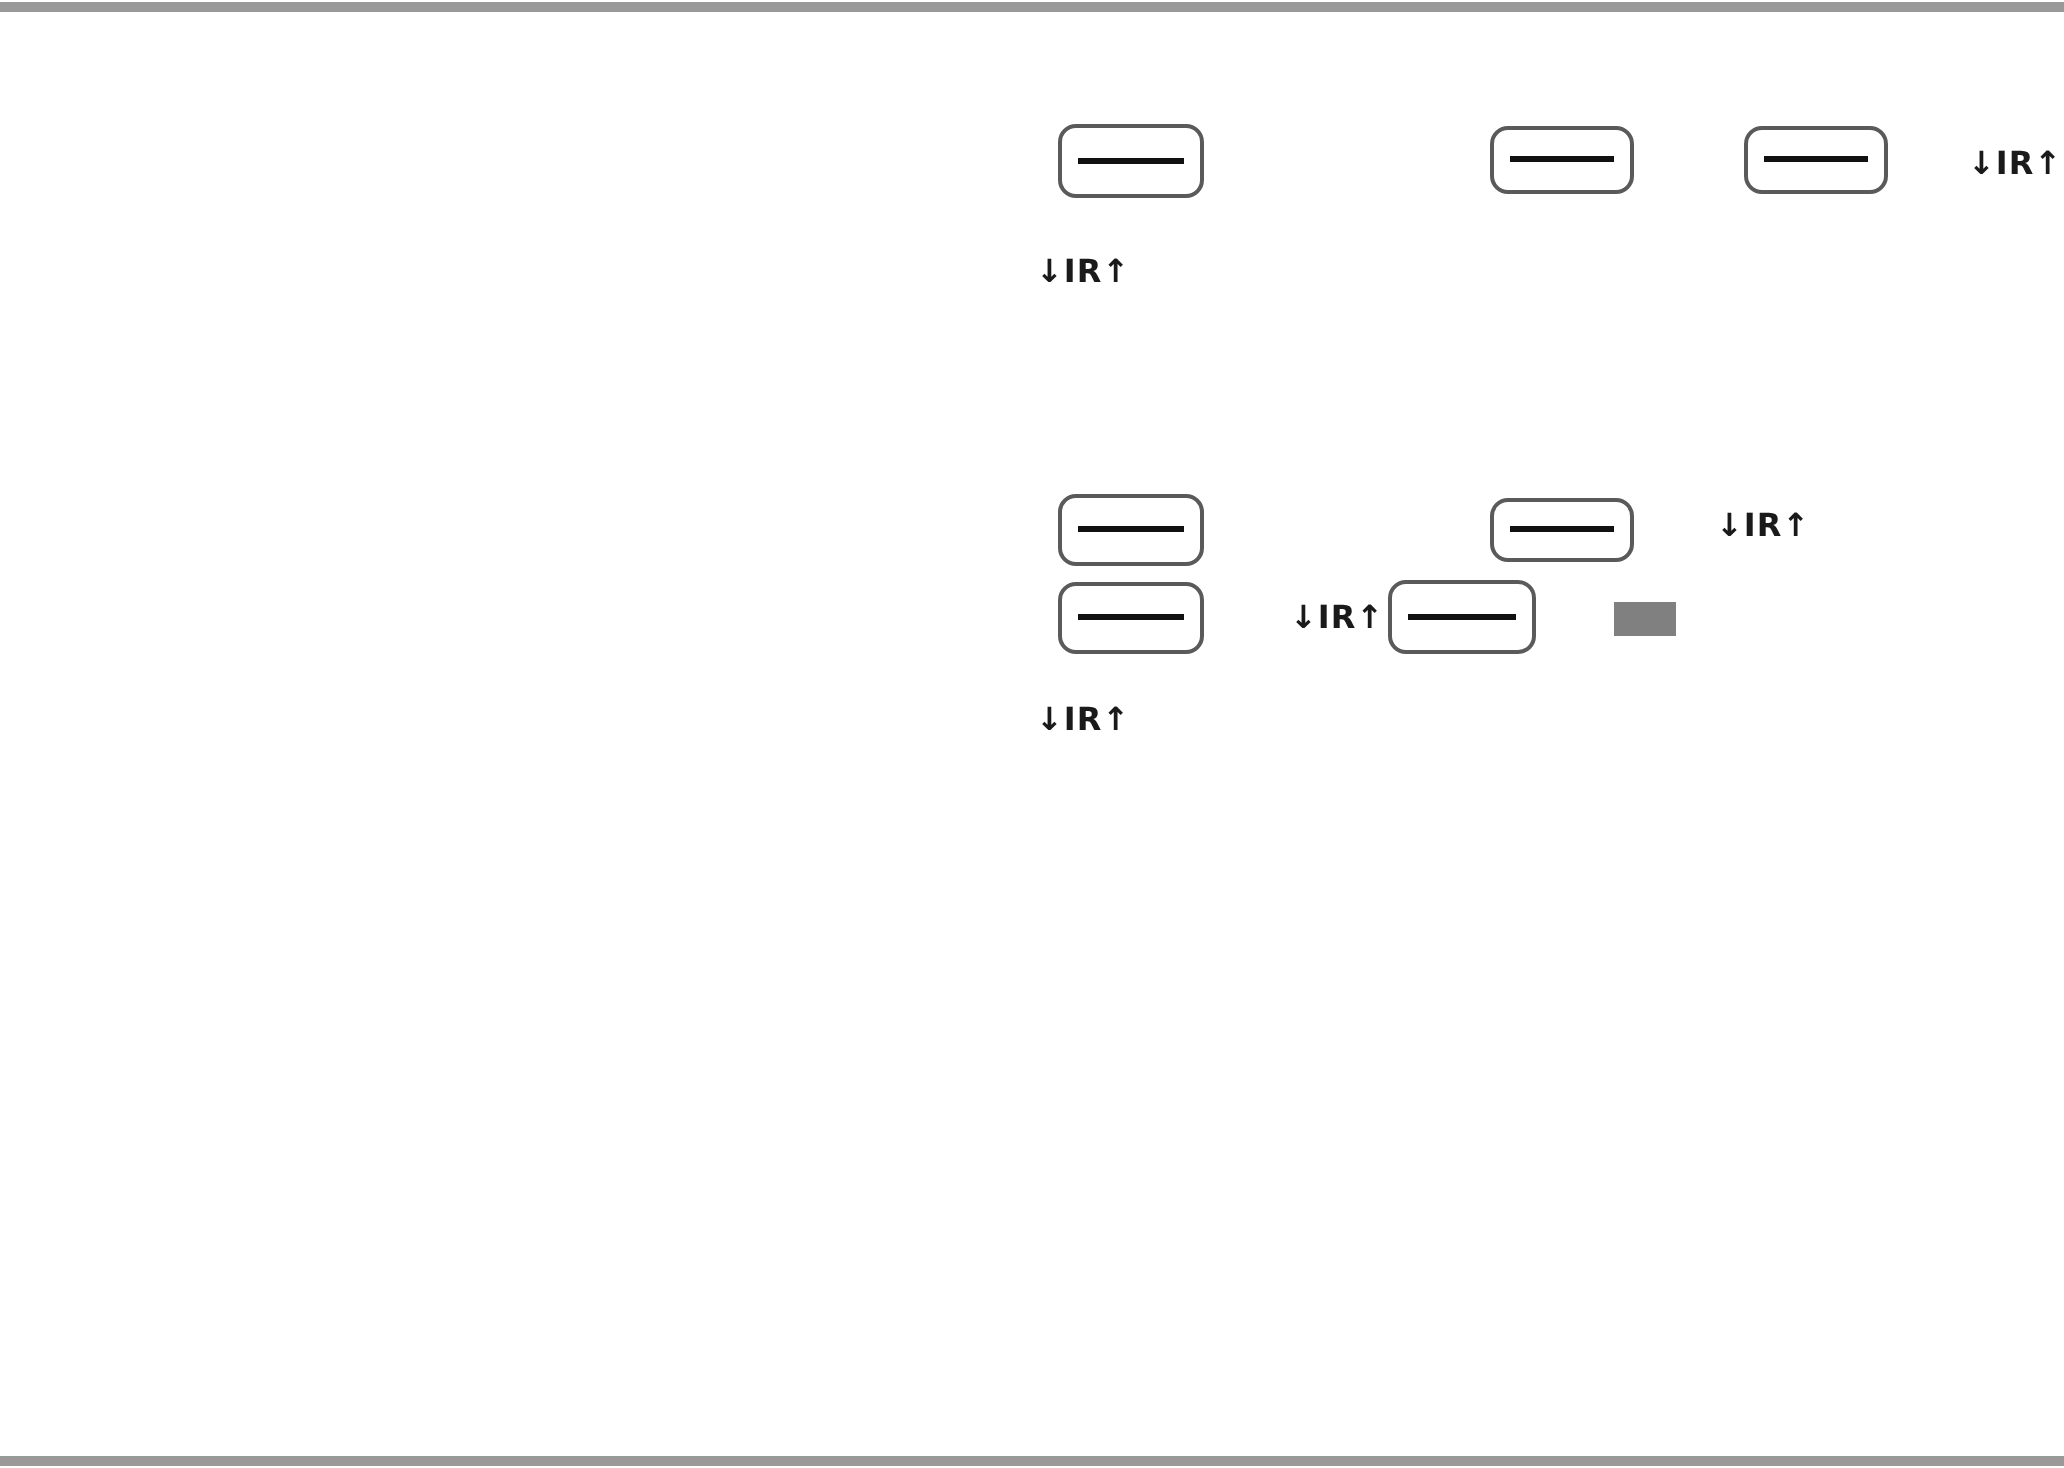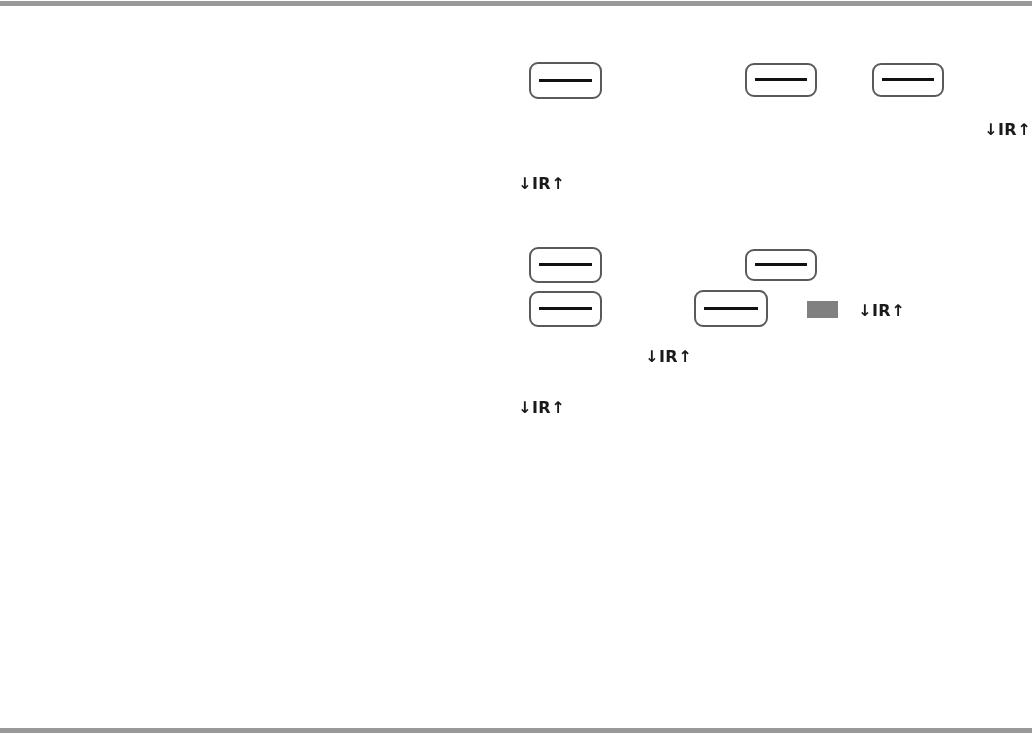--- a/index.html
+++ b/index.html
@@ -44,21 +44,20 @@
 
   .ir-label {
     position: absolute;
     font-family: "DejaVu Sans", "Liberation Sans", sans-serif;
     font-size: 16px;
     font-weight: bold;
     color: #1a1a1a;
     letter-spacing: 0.5px;
     line-height: 17px;
     white-space: nowrap;
-    margin-top: 48px;
   }
 
   .gray-swatch {
     position: absolute;
     background: #808080;
   }
 
   
   #key1 { left: 529px; top: 62px;  width: 73px; height: 37px; }
   #key2 { left: 745px; top: 63px;  width: 72px; height: 34px; }

